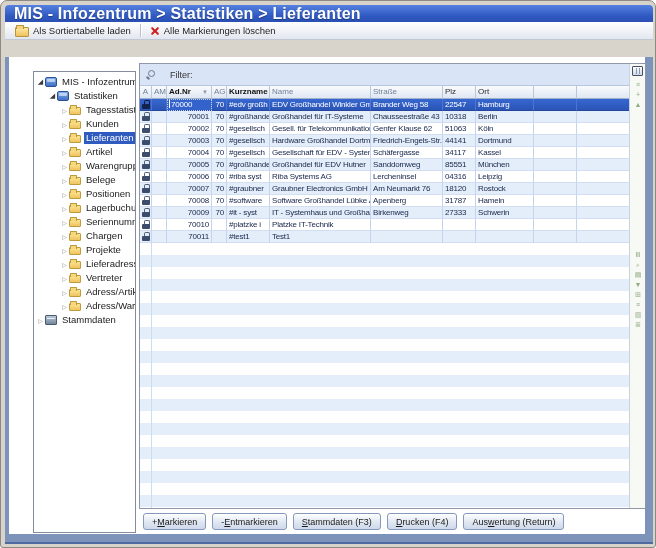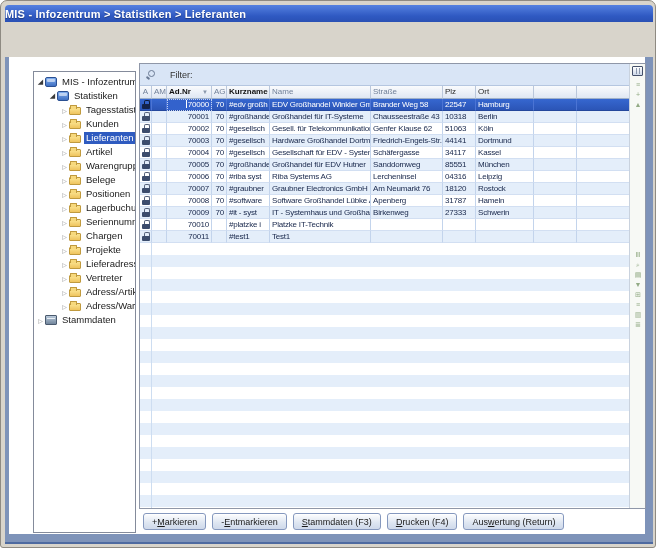--- a/index.html
+++ b/index.html
@@ -3,21 +3,21 @@
 <meta charset="utf-8">
 <style>
   html,body{margin:0;padding:0;background:#fff;font-family:"Liberation Sans",sans-serif;}
   *{box-sizing:border-box;}
   .window{position:relative;width:656px;height:548px;background:#d8d4cb;border:1px solid #8e8a82;
     border-radius:7px 7px 3px 3px;overflow:hidden;}
   
   .titlebar{position:absolute;left:4px;top:4px;width:648px;height:17px;
     background:linear-gradient(180deg,#5581e0,#2f59c2 65%,#2a50b4);
     border-radius:4px 4px 0 0;display:flex;align-items:center;}
-  .titlebar span{color:#fff;font-weight:bold;font-size:11px;
+  .titlebar span{color:#fff;font-weight:bold;font-size:16px;padding-left:9px;
     text-shadow:0 1px 1px rgba(0,0,0,.35);letter-spacing:.2px;white-space:nowrap;}
   
   .toolbar{position:absolute;left:4px;top:21px;width:648px;height:18px;
     background:linear-gradient(#ffffff,#e2e7ef);border-bottom:1px solid #c2c8d4;
     display:flex;align-items:center;padding-left:5px;}
   .tb-item{display:flex;align-items:center;gap:4px;font-size:9.5px;color:#222;padding:0 5px;height:16px;}
   .tb-sep{width:1px;height:13px;background:#b9bfca;margin:0 4px;box-shadow:1px 0 0 #fff;}
   .ico-loadfolder{position:relative;width:14px;height:10px;background:linear-gradient(#ffe9a0,#eec25c);
     border:1px solid #b8943c;border-radius:1px;margin-top:2px;}
   .ico-loadfolder::before{content:"";position:absolute;top:-3px;left:0;width:6px;height:3px;
@@ -71,21 +71,21 @@
   .drow{height:12px;display:flex;background:#fff;}
   .drow.alt{background:#e4eefa;}
   .dcell{height:12px;line-height:11px;font-size:8px;letter-spacing:-0.2px;color:#17264a;padding:0 2px;
     border-right:1px solid #c3d4ec;border-bottom:1px solid #d2dff2;overflow:hidden;white-space:nowrap;}
   .c0{width:12px;display:flex;align-items:center;justify-content:center;}
   .c1{width:15px;} .c2{width:45px;text-align:right;} .c3{width:15px;text-align:right;}
   .c4{width:43px;} .c5{width:101px;} .c6{width:72px;} .c7{width:33px;} .c8{width:58px;}
   .c9{width:43px;} .c10{flex:1;border-right:none;}
   .drow.sel{background:linear-gradient(#3667d0,#2a53b4);}
   .drow.sel .dcell{color:#fff;border-right-color:#4b74d4;border-bottom-color:#24479c;}
-  .dcell.edit{background:#3362cc;text-align:right;outline:1px dotted #c3d2f2;outline-offset:-1px;}
+  .dcell.edit{background:#3362cc;text-align:left;outline:1px dotted #c3d2f2;outline-offset:-1px;}
   .caret{display:inline-block;width:1px;height:8px;background:#fff;margin-right:1px;vertical-align:-1px;}
   .lock{position:relative;width:8px;height:9px;flex:none;}
   .lock::before{content:"";position:absolute;top:0;left:2px;width:4px;height:4px;border:1px solid #55617a;
     border-bottom:none;border-radius:2px 2px 0 0;}
   .lock::after{content:"";position:absolute;bottom:0;left:0;width:8px;height:5px;background:#3c4c6c;border-radius:1px;}
   .drow.sel .lock::before{border-color:#0d1b3a;} .drow.sel .lock::after{background:#13224a;}
   .erow{height:12px;display:flex;}
   .erow.alt{background:#e4eefa;}
   .ecell{width:12px;height:12px;border-right:1px solid #cdddf1;}
   
@@ -107,20 +107,31 @@
 </style>
 </head>
 <body>
 
 <div class="window">
 
   <div class="titlebar">
     <span>MIS - Infozentrum &gt; Statistiken &gt; Lieferanten</span>
   </div>
 
+  <div class="toolbar">
+    <div class="tb-item">
+      <span class="ico-loadfolder"></span>
+      <span>Als Sortiertabelle laden</span>
+    </div>
+    <div class="tb-sep"></div>
+    <div class="tb-item">
+      <span class="xicon"></span>
+      <span>Alle Markierungen löschen</span>
+    </div>
+  </div>
 
 
   <div class="content">
     <div class="inner">
 
       <div class="treebox">
           <div class="tree-item" style="padding-left: 2px;">
             <span class="tree-arrow exp">◢</span>
             <span class="tree-ico ico-app"></span>
             <span class="tree-label">MIS - Infozentrum</span>

